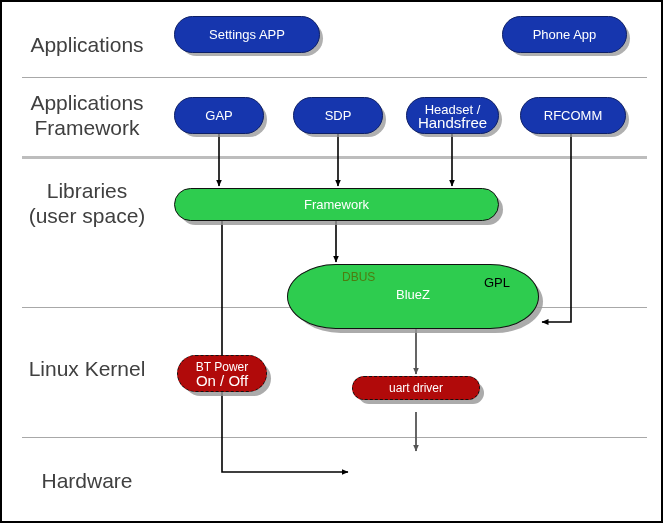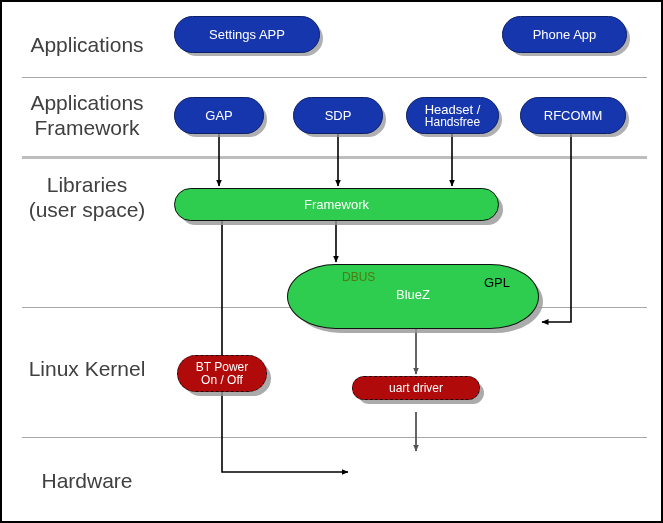--- a/index.html
+++ b/index.html
@@ -77,21 +77,21 @@
     box-shadow: 5px 5px 0 -1px rgba(150,150,150,0.8);
   }
   .node.red {
     background: #b10a0a;
     border: 1.5px dashed #111111;
     font-size: 12px;
     box-shadow: 5px 5px 0 -1px rgba(150,150,150,0.8);
   }
   .node.red.solid { border-style: solid; }
 
-  .node .small { font-size: 12px; }
+  .node .small { font-size: 15px; }
 
   
   #node-settings-app  { left:172px; top:14px;  width:146px; height:37px; }
   #node-phone-app     { left:500px; top:14px;  width:125px; height:37px; }
 
   #node-gap           { left:172px; top:95px;  width: 90px; height:37px; }
   #node-sdp           { left:291px; top:95px;  width: 90px; height:37px; }
   #node-headset       { left:404px; top:95px;  width: 93px; height:37px; line-height:13px;}
   #node-rfcomm        { left:518px; top:95px;  width:106px; height:37px; }
 
@@ -122,21 +122,21 @@
   <div class="sep" style="top:305px;"></div>
   <div class="sep" style="top:435px;"></div>
 
   <div class="layer-label" style="top:30px;">Applications</div>
 
   <div class="layer-label" style="top:88px;">
     <span>Applications</span><br>
     <span>Framework</span>
   </div>
 
-  <div class="layer-label" style="top:170px;">
+  <div class="layer-label" style="top:176px;">
     <span>Libraries</span><br>
     <span>(user space)</span>
   </div>
 
   <div class="layer-label" style="top:354px;">Linux Kernel</div>
 
   <div class="layer-label" style="top:466px;">Hardware</div>
 
   <svg id="wires" viewBox="0 0 663 523">
     <defs>

